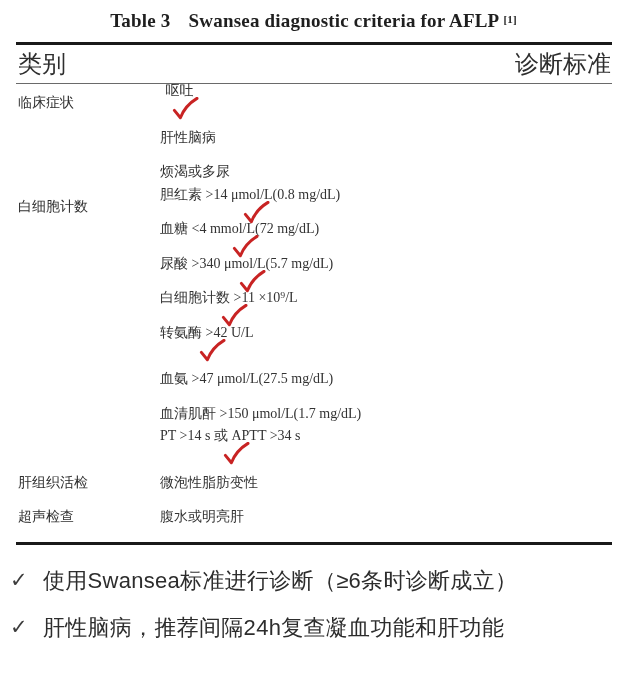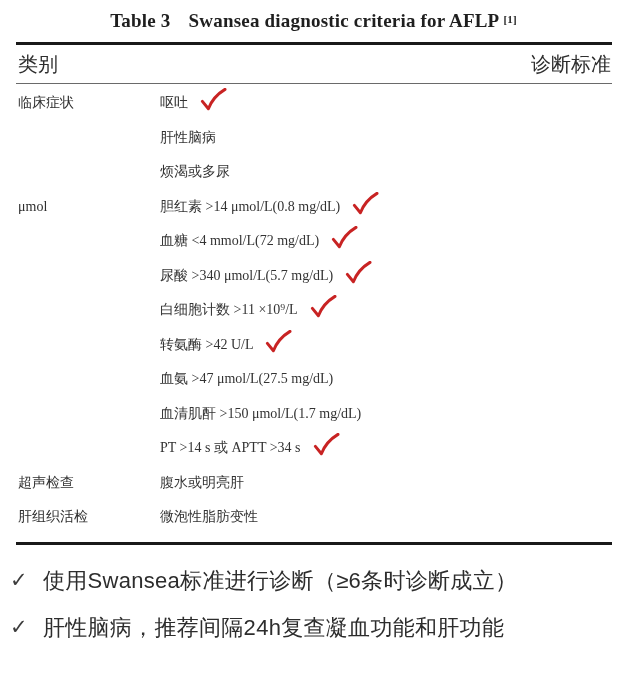--- a/index.html
+++ b/index.html
@@ -24,35 +24,35 @@
 
   
   .rule { margin-left:16px; width:596px; }
   .rule.thick { height:3px; background:#191919; }
   .rule.thin  { height:1px; background:#6a6a6a; }
 
   
   .header-row {
     display:flex; align-items:center;
     height:38px; padding-left:18px; padding-right:16px;
-    font-size:20px; color:#2e2e2e;
+    font-size:24px; color:#2e2e2e;
   }
   .header-row .h-cat { width:142px; }
   .header-row .h-crit { flex:1; text-align:right; }
 
   
   .tbody { padding-top:2px; padding-bottom:7px; }
   .row {
     display:flex; align-items:center;
     height:34.5px; padding-left:18px;
     font-size:14px; color:#333333;
     white-space:nowrap;
   }
   .row .cat { width:142px; flex:none; color:#2e2e2e; }
-  .row .crit { display:flex; align-items:center; }
+  .row .crit { display:flex; align-items:center;flex-direction:column; }
   .row .check { margin-left:11px; display:flex; align-items:center; transform:translateY(-3px); }
   .row .check svg { display:block; }
 
   
   .notes {
     margin:21px 0 0 10px;
     font-family:"Liberation Sans","DejaVu Sans",sans-serif;
     color:#2d2d2d;
   }
   .note {
@@ -103,21 +103,21 @@
           <span>肝性脑病</span>
         </span>
       </div>
       <div class="row">
         <span class="cat"></span>
         <span class="crit">
           <span>烦渴或多尿</span>
         </span>
       </div>
       <div class="row">
-        <span class="cat">μmol</span>
+        <span class="cat">白细胞计数</span>
         <span class="crit">
           <span>胆红素 &gt;14 μmol/L(0.8 mg/dL)</span>
           <span class="check">
             <svg width="28" height="24" viewBox="0 0 30 26">
               <path d="M3.5 14.5 L10 22.5 C14 12 20.5 6 28 1.5" fill="none" stroke="#c82323" stroke-width="3.2" stroke-linecap="round" stroke-linejoin="round"></path>
             </svg>
           </span>
         </span>
       </div>
       <div class="row">
@@ -181,29 +181,29 @@
         <span class="crit">
           <span>PT &gt;14 s 或 APTT &gt;34 s</span>
           <span class="check">
             <svg width="28" height="24" viewBox="0 0 30 26">
               <path d="M3.5 14.5 L10 22.5 C14 12 20.5 6 28 1.5" fill="none" stroke="#c82323" stroke-width="3.2" stroke-linecap="round" stroke-linejoin="round"></path>
             </svg>
           </span>
         </span>
       </div>
       <div class="row">
+        <span class="cat">肝组织活检</span>
+        <span class="crit">
+          <span>微泡性脂肪变性</span>
+        </span>
+      </div>
+      <div class="row">
         <span class="cat">超声检查</span>
         <span class="crit">
           <span>腹水或明亮肝</span>
-        </span>
-      </div>
-      <div class="row">
-        <span class="cat">肝组织活检</span>
-        <span class="crit">
-          <span>微泡性脂肪变性</span>
         </span>
       </div>
     </div>
 
   <div class="rule thick"></div>
 
   <div class="notes" id="notes">
       <div class="note">
         <span class="note-check">✓</span>
         <span>使用Swansea标准进行诊断（≥6条时诊断成立）</span>

